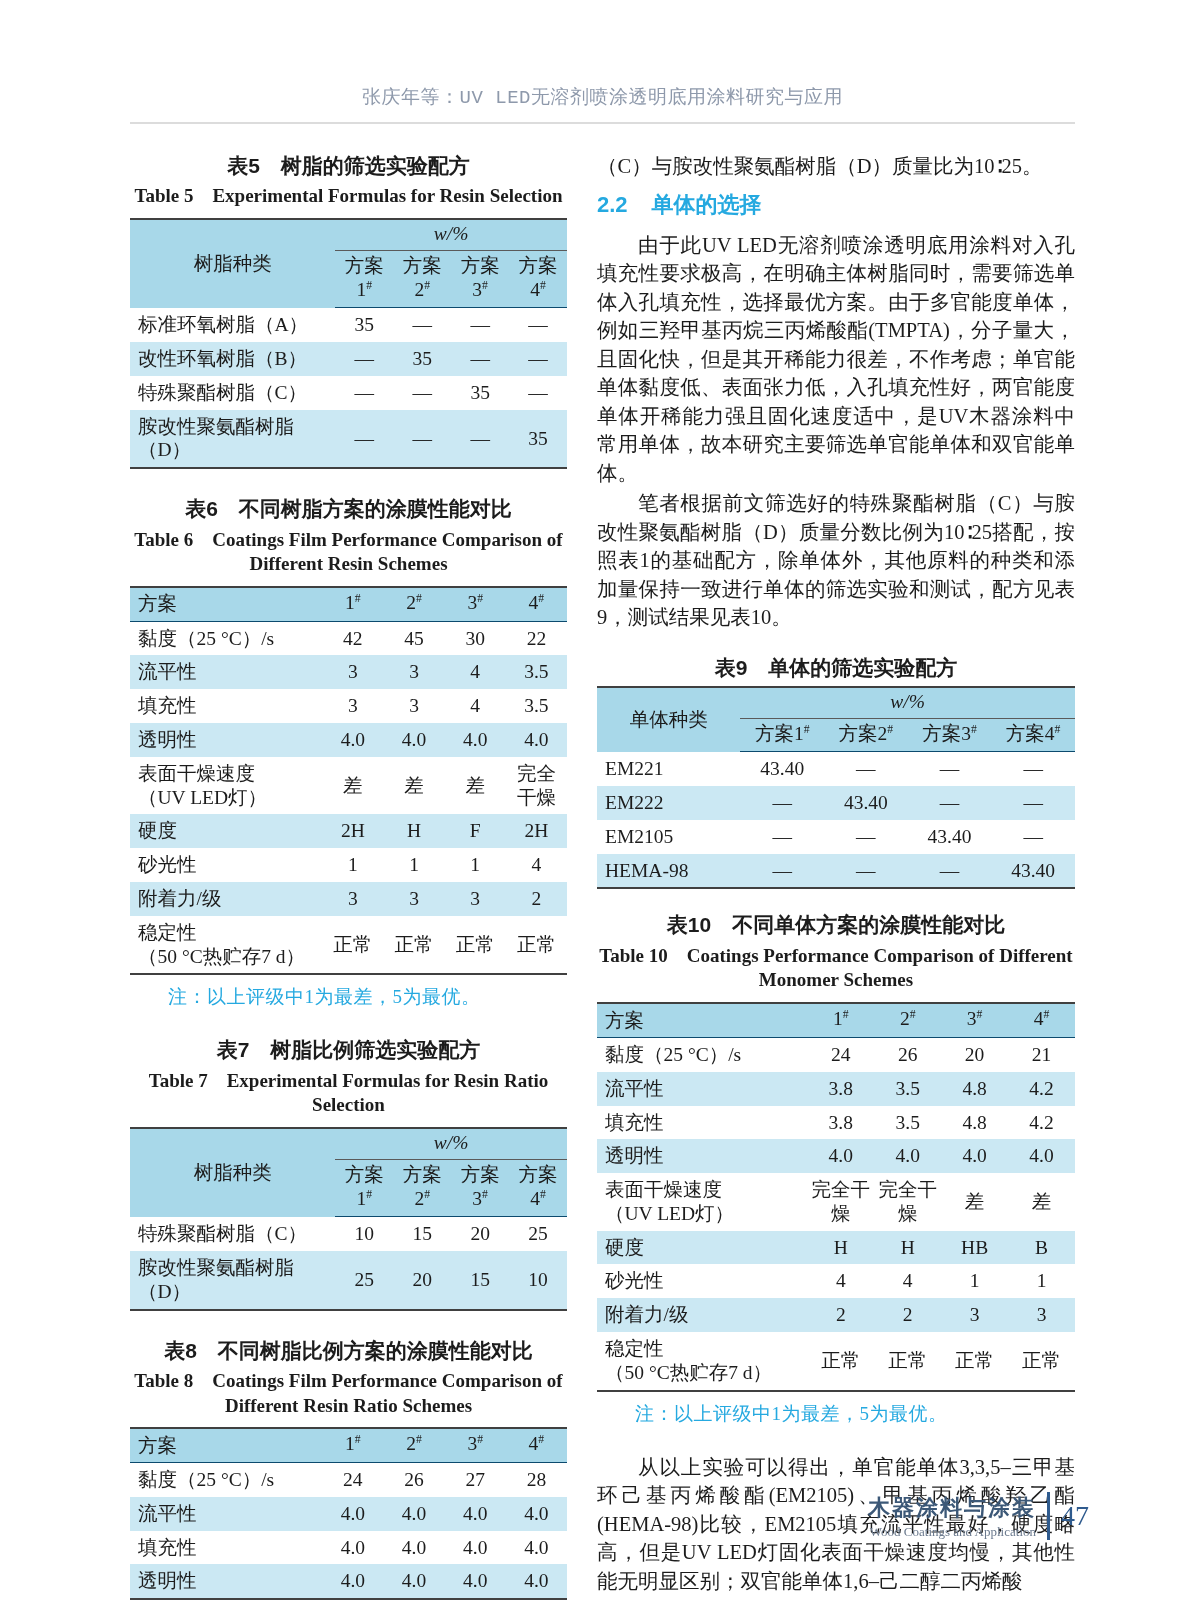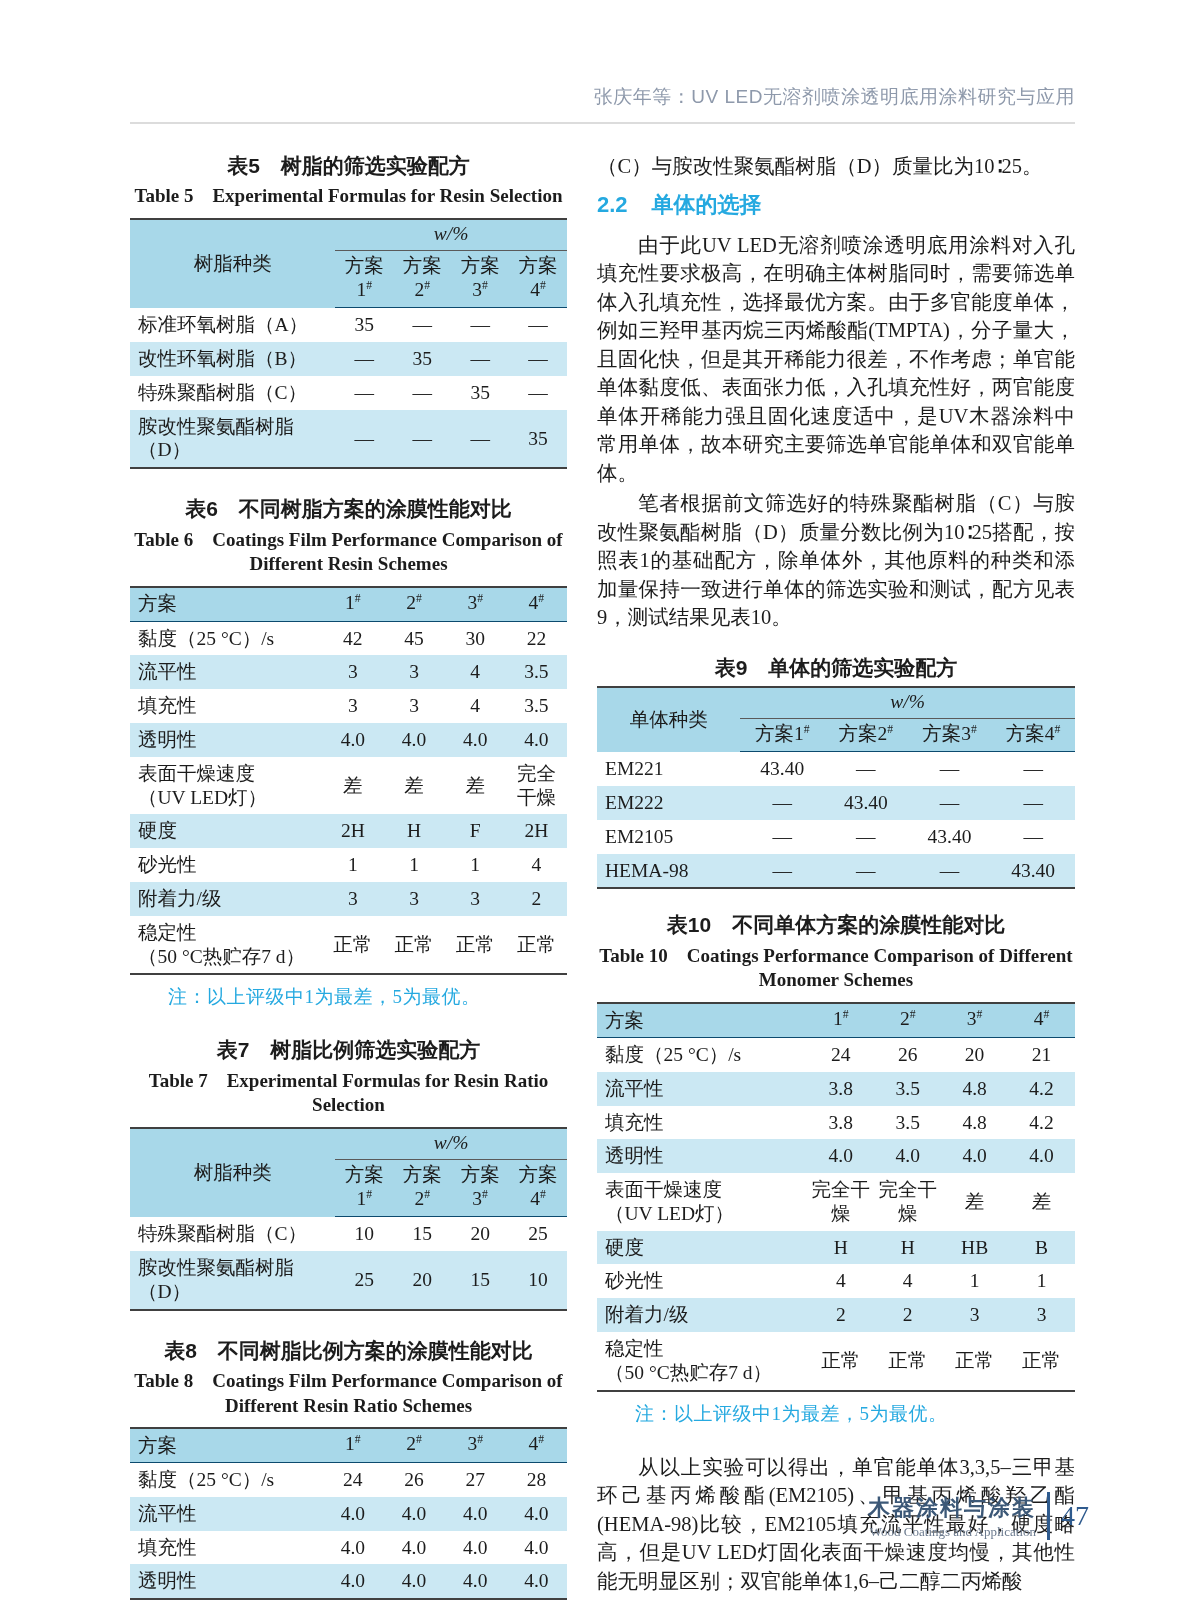--- a/index.html
+++ b/index.html
@@ -6,22 +6,22 @@
   html,body { background:#ffffff; }
   body {
     width:1187px; height:1600px; position:relative; overflow:hidden;
     font-family:"Liberation Serif","DejaVu Serif",serif;
     color:#1c1c1c;
   }
   .page { position:absolute; inset:0; padding:84px 112px 0 130px; }
 
   
   .running-head {
-    text-align:right;
-    font-family:Liberation Sans, sans-serif;
+    text-align:center;
+    font-family:Liberation Mono, monospace;
     font-size:19px; letter-spacing:0.5px;
     color:var(--running-head-gray,#8E99AB);
     padding-bottom:12px;
     border-bottom:2px solid #dcdcdc;
   }
 
   .columns { display:grid; grid-template-columns:437px 478px; column-gap:30px; margin-top:28px; }
 
   
   .tbl-title-cn {

